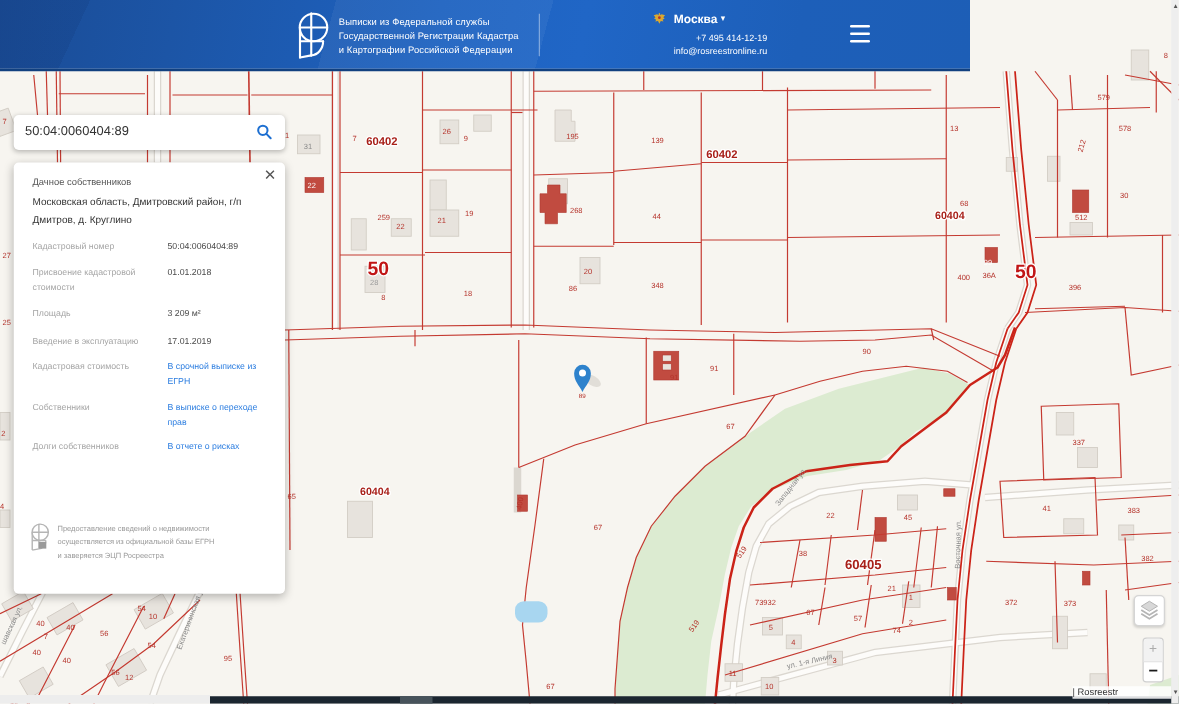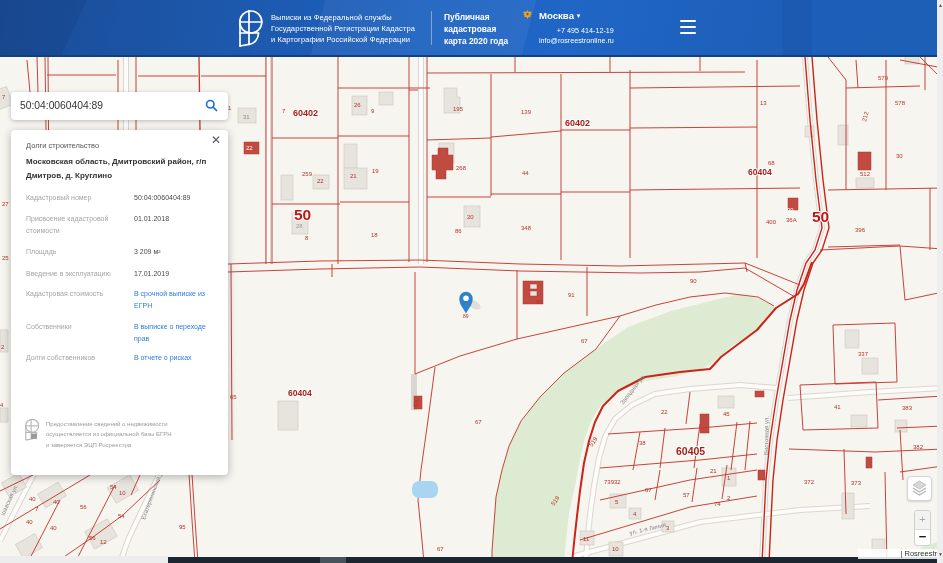--- a/index.html
+++ b/index.html
@@ -1,19 +1,19 @@
 <!DOCTYPE html>
 <html><head><meta charset="utf-8">
 <style>
   html,body{margin:0;padding:0;width:943px;height:563px;overflow:hidden;
     font-family:"Liberation Sans",sans-serif;background:#f7f5f0;}
   #stage{position:absolute;top:0;left:0;width:943px;height:563px;overflow:hidden;}
   #map{position:absolute;top:0;left:0;}
   
-  #header{position:absolute;top:0;left:0;width:943px;height:57px;
+  #header{position:absolute;top:0;left:0;width:776px;height:57px;
     background:linear-gradient(100deg,#1a4c96 0%,#1c55a6 18%,#1e62c0 45%,#2066c6 60%,#1d5fb9 82%,#1d5eb6 100%);
     border-bottom:2px solid #11407f;box-sizing:border-box;color:#fff;}
   #hlogo{position:absolute;left:237px;top:9px;}
   .htxt1{position:absolute;left:271px;top:12px;font-size:7.5px;line-height:11px;color:#fff;letter-spacing:0.1px;}
   .hdiv{position:absolute;left:431px;top:11px;height:34px;width:1px;background:rgba(255,255,255,.4);}
   .htxt2{position:absolute;left:444px;top:11px;font-size:8.4px;line-height:12.2px;color:#fff;font-weight:bold;}
   .heagle{position:absolute;left:522px;top:9px;}
   .hcity{position:absolute;left:539px;top:9.5px;font-size:9.6px;font-weight:bold;color:#fff;}
   .hcity .car{font-size:7px;font-weight:normal;position:relative;top:-1px;}
   .hcontact{position:absolute;left:539px;top:26px;font-size:7.2px;line-height:10px;color:#fff;text-align:right;}
@@ -22,21 +22,21 @@
   
   #search{position:absolute;left:11px;top:92px;width:217px;height:28px;background:#fff;
     border-radius:4px;box-shadow:0 1px 4px rgba(0,0,0,.25);}
   #search .q{position:absolute;left:9px;top:8px;font-size:10.3px;color:#333;}
   #search svg{position:absolute;right:10px;top:7px;}
   
   #card{position:absolute;left:11px;top:130px;width:217px;height:345px;background:#fff;
     border-radius:4px;box-shadow:0 2px 8px rgba(0,0,0,.28);}
   #card .close{position:absolute;right:7px;top:3px;font-size:12px;color:#555;}
   #card .kind{position:absolute;left:15px;top:11px;font-size:7.5px;color:#555;}
-  #card .addr{position:absolute;left:15px;top:25px;width:186px;font-size:8px;font-weight:bold;color:#333;line-height:14px;}
+  #card .addr{position:absolute;left:15px;top:25px;width:186px;font-size:8px;font-weight:normal;color:#333;line-height:14px;}
   .row{position:absolute;left:15px;width:196px;}
   .row .lb{position:absolute;left:0;top:0;width:100px;color:#a5a5a5;font-size:7px;line-height:12.4px;}
   .row .vl{position:absolute;left:108px;top:0;width:84px;color:#4a4a4a;font-size:7px;line-height:12.4px;}
   .row .lk{color:#2b7de0;}
   #docbtn{position:absolute;left:14px;top:252px;width:124px;height:24px;background:#27ae60;border-radius:4px;
     color:#fff;font-size:8.5px;font-weight:bold;line-height:24px;}
   #docbtn .ic{margin:0 5px 0 9px;vertical-align:-1px;}
   #foot{position:absolute;left:35px;top:289px;width:140px;font-size:6px;color:#9a9a9a;line-height:10.3px;}
   #flogo{position:absolute;left:13px;top:288px;}
   
@@ -44,21 +44,21 @@
     border-radius:4px;box-sizing:border-box;box-shadow:0 1px 2px rgba(0,0,0,.15);}
   #zoomc{position:absolute;left:914px;top:510px;width:17px;height:36px;background:#fff;border:1px solid #cfcfcf;
     border-radius:3px;box-sizing:border-box;}
   #zoomc .zp{height:18px;line-height:17px;text-align:center;color:#ababab;font-size:11px;background:#f2f2f2;border-bottom:1px solid #ddd;border-radius:3px 3px 0 0;}
   #zoomc .zm{height:17px;line-height:14px;text-align:center;color:#1a1a1a;font-size:13px;font-weight:bold;}
   
   #vsb{position:absolute;left:937px;top:0;width:6px;height:563px;background:#eeeeee;}
   #vsb .a1{position:absolute;left:1px;top:2px;font-size:5px;color:#555;}
   #vsb .a2{position:absolute;left:1px;top:551px;font-size:5px;color:#555;}
   #attr{position:absolute;left:858px;top:549px;width:79px;height:10px;background:rgba(255,255,255,.85);
-    font-size:7.5px;color:#333;text-align:right;line-height:10px;}
+    font-size:7.5px;color:#333;line-height:10px;}
   #hgray{position:absolute;left:0;top:556px;width:168px;height:7px;background:#ededed;}
   #hdark{position:absolute;left:168px;top:557px;width:775px;height:6px;background:#1b2630;}
   #hthumb{position:absolute;left:320px;top:557px;width:26px;height:6px;background:#47535b;}
 </style></head>
 <body>
 <div id="stage">
 <svg id="map" width="943" height="563" viewBox="0 0 943 563" font-family="Liberation Sans, sans-serif">
   <rect x="0" y="0" width="943" height="563" fill="#f7f5f0"></rect>
 
   <g fill="#dcebd1" stroke="none">
@@ -392,21 +392,20 @@
       <path d="M3 37 L3 13"></path>
       <path d="M3 13 L24.7 13"></path>
       <path d="M12 1.6 L12 35.3"></path>
       <path d="M3 24 L21.5 24"></path>
       <path d="M21.5 24 A10 11.3 0 0 1 12 35.3"></path>
       <path d="M3 37 L12 35.3"></path>
     </g>
   </svg>
   <div class="htxt1">Выписки из Федеральной службы<br>Государственной Регистрации Кадастра<br>и Картографии Российской Федерации</div>
   <div class="hdiv"></div>
-  <div class="htxt2">Публичная<br>кадастровая<br>карта 2020 года</div>
   <svg class="heagle" width="11" height="11" viewBox="0 0 12 12">
     <path d="M6 1.2 L6.8 2.4 L6.3 3.4 L8 2.6 L11 3.4 L9.4 5.2 L10.6 6.4 L8.8 7.4 L9.6 9 L7.2 8.6 L6 10.8 L4.8 8.6 L2.4 9 L3.2 7.4 L1.4 6.4 L2.6 5.2 L1 3.4 L4 2.6 L5.7 3.4 L5.2 2.4 Z" fill="#d9a832"></path>
     <circle cx="6" cy="5.6" r="1.2" fill="#b5342c"></circle>
   </svg>
   <div class="hcity">Москва <span class="car">▾</span></div>
   <div class="hcontact">+7 495 414-12-19<br>info@rosreestronline.ru</div>
   <div class="hburger">
         <div></div>
         <div></div>
         <div></div>
@@ -416,21 +415,21 @@
 <div id="search">
   <div class="q">50:04:0060404:89</div>
   <svg width="13" height="13" viewBox="0 0 16 16">
         <circle cx="6.5" cy="6.5" r="4.6" fill="none" stroke="#1d6fd1" stroke-width="2"></circle>
         <path d="M10 10 L14.2 14.2" stroke="#1d6fd1" stroke-width="2" stroke-linecap="round"></path>
       </svg>
 </div>
 
 <div id="card">
   <div class="close">✕</div>
-  <div class="kind">Долги строительство</div>
+  <div class="kind">Дачное собственников</div>
   <div class="addr">Московская область, Дмитровский район, г/п Дмитров, д. Круглино</div>
   <div class="row" style="top:62px">
         <div class="lb">Кадастровый номер</div>
         <div class="vl">50:04:0060404:89</div>
       </div>
   <div class="row" style="top:83px">
         <div class="lb">Присвоение кадастровой стоимости</div>
         <div class="vl">01.01.2018</div>
       </div>
   <div class="row" style="top:116px">

